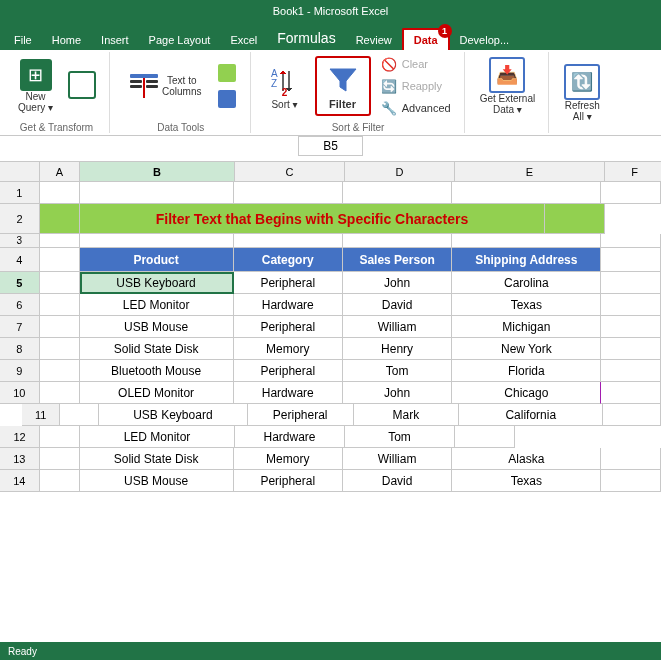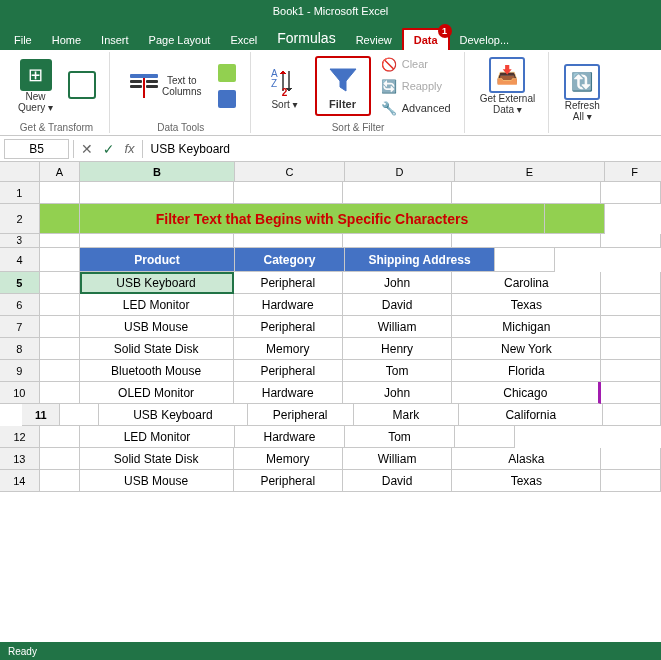--- a/index.html
+++ b/index.html
@@ -131,21 +131,21 @@
       <div style="display:flex; gap:4px; flex:1; align-items:center;">
         <div style="display:flex; flex-direction:column; align-items:center; padding:2px 5px; cursor:pointer;">
           <div style="width:36px; height:36px; border:2px solid #4472c4; border-radius:3px; display:flex; align-items:center; justify-content:center; font-size:18px;">🔃</div>
           <div style="font-size:10px; color:#333; text-align:center; display:flex; align-items:center;">Refresh<br>All ▾</div>
         </div>
       </div>
     </div>
 
   </div>
 
-  <div style="background:white; border-bottom:1px solid #c8c8c8; display:flex; align-items:center; height:26px; padding:0 4px; gap:4px;">
+  <div style="background:white; border-bottom:1px solid #c8c8c8; display:flex; align-items:center; height:26px; padding:0 4px; gap:4px;flex-direction:column;">
     <input type="text" value="B5" style="border: 1px solid rgb(200, 200, 200); padding: 2px 4px; width: 65px; font-size: 12px; text-align: center;">
     <div style="width:1px; height:18px; background:#c8c8c8;"></div>
     <div style="color:#666; font-size:14px; cursor:pointer; padding:0 3px;">✕</div>
     <div style="color:#217346; font-size:14px; cursor:pointer; padding:0 3px;">✓</div>
     <div style="color:#666; font-size:13px; cursor:pointer; padding:0 3px; font-style:italic;">fx</div>
     <div style="width:1px; height:18px; background:#c8c8c8;"></div>
     <input type="text" style="flex: 1 1 0%; font-size: 12px; border: none; outline: none; padding: 0px 4px;" value="USB Keyboard">
   </div>
 
   <div style="flex:1; overflow:hidden; display:flex; flex-direction:column; background:white;">
@@ -185,20 +185,21 @@
       <div style="width:110px; height:14px; background:white; border-right:1px solid #c8c8c8; border-bottom:1px solid #c8c8c8;"></div>
       <div style="width:150px; height:14px; background:white; border-right:1px solid #c8c8c8; border-bottom:1px solid #c8c8c8;"></div>
       <div style="width:60px; height:14px; background:white; border-right:1px solid #c8c8c8; border-bottom:1px solid #c8c8c8;"></div>
     </div>
 
     <div style="display:flex;">
       <div style="width:40px; height:24px; background:#f0f0f0; border-right:1px solid #c8c8c8; border-bottom:1px solid #c8c8c8; display:flex; align-items:center; justify-content:center; font-size:11px;">4</div>
       <div style="width:40px; height:24px; background:white; border-right:1px solid #c8c8c8; border-bottom:1px solid #c8c8c8;"></div>
       <div style="width:155px; height:24px; background:#4472c4; border-right:1px solid #c8c8c8; border-bottom:1px solid #c8c8c8; display:flex; align-items:center; justify-content:center; font-weight:bold; color:white; font-size:12px;">Product</div>
       <div style="width:110px; height:24px; background:#4472c4; border-right:1px solid #c8c8c8; border-bottom:1px solid #c8c8c8; display:flex; align-items:center; justify-content:center; font-weight:bold; color:white; font-size:12px;">Category</div>
+      <div style="width:110px; height:24px; background:#4472c4; border-right:1px solid #c8c8c8; border-bottom:1px solid #c8c8c8; display:flex; align-items:center; justify-content:center; font-weight:bold; color:white; font-size:12px;">Sales Person</div>
       <div style="width:150px; height:24px; background:#4472c4; border-right:1px solid #c8c8c8; border-bottom:1px solid #c8c8c8; display:flex; align-items:center; justify-content:center; font-weight:bold; color:white; font-size:12px;">Shipping Address</div>
       <div style="width:60px; height:24px; background:white; border-right:1px solid #c8c8c8; border-bottom:1px solid #c8c8c8;"></div>
     </div>
 
     <div id="data-rows-container">
         <div style="display: flex;">
     <div style="width:40px; height:22px; background:#cce8d4; border-right:1px solid #c8c8c8; border-bottom:1px solid #c8c8c8; display:flex; align-items:center; justify-content:center; font-size:11px; font-weight:bold;">5</div>
     <div style="width:40px; height:22px; background:white; border-right:1px solid #c8c8c8; border-bottom:1px solid #c8c8c8;"></div>
     <div style="width:155px; height:22px; background:#cce8d4; outline:2px solid #217346; outline-offset:-2px; border-right:1px solid #c8c8c8; border-bottom:1px solid #c8c8c8; display:flex; align-items:center; justify-content:center; font-size:12px;">USB Keyboard</div>
     <div style="width:110px; height:22px; background:white; border-right:1px solid #c8c8c8; border-bottom:1px solid #c8c8c8; display:flex; align-items:center; justify-content:center; font-size:12px;">Peripheral</div>
@@ -241,25 +242,25 @@
     <div style="width:110px; height:22px; background:white; border-right:1px solid #c8c8c8; border-bottom:1px solid #c8c8c8; display:flex; align-items:center; justify-content:center; font-size:12px;">Tom</div>
     <div style="width:150px; height:22px; background:white; border-right:1px solid #c8c8c8; border-bottom:1px solid #c8c8c8; display:flex; align-items:center; justify-content:center; font-size:12px;">Florida</div>
     <div style="width:60px; height:22px; background:white; border-right:1px solid #c8c8c8; border-bottom:1px solid #c8c8c8;"></div>
   </div>
         <div style="display: flex;">
     <div style="width:40px; height:22px; background:#f0f0f0; border-right:1px solid #c8c8c8; border-bottom:1px solid #c8c8c8; display:flex; align-items:center; justify-content:center; font-size:11px; font-weight:normal;">10</div>
     <div style="width:40px; height:22px; background:white; border-right:1px solid #c8c8c8; border-bottom:1px solid #c8c8c8;"></div>
     <div style="width:155px; height:22px; background:white; border-right:1px solid #c8c8c8; border-bottom:1px solid #c8c8c8; display:flex; align-items:center; justify-content:center; font-size:12px;">OLED Monitor</div>
     <div style="width:110px; height:22px; background:white; border-right:1px solid #c8c8c8; border-bottom:1px solid #c8c8c8; display:flex; align-items:center; justify-content:center; font-size:12px;">Hardware</div>
     <div style="width:110px; height:22px; background:white; border-right:1px solid #c8c8c8; border-bottom:1px solid #c8c8c8; display:flex; align-items:center; justify-content:center; font-size:12px;">John</div>
-    <div style="width:150px; height:22px; background:white; border-right:3px solid #a21caf; border-bottom:1px solid #c8c8c8; display:flex; align-items:center; justify-content:center; font-size:12px;">Chicago</div>
-    <div style="width:60px; height:22px; background:white; border-right:1px solid #c8c8c8; border-bottom:1px solid #c8c8c8;"></div>
-  </div>
-        <div style="display: flex;">
-    <div style="width:40px; height:22px; background:#f0f0f0; border-right:1px solid #c8c8c8; border-bottom:1px solid #c8c8c8; display:flex; align-items:center; justify-content:center; font-size:11px; font-weight:bold;margin-left:22px;">11</div>
+    <div style="width:150px; height:22px; background:white; border-right:1px solid #a21caf; border-bottom:1px solid #c8c8c8; display:flex; align-items:center; justify-content:center; font-size:12px;">Chicago</div>
+    <div style="width:60px; height:22px; background:white; border-right:1px solid #c8c8c8; border-bottom:1px solid #c8c8c8;"></div>
+  </div>
+        <div style="display: flex;">
+    <div style="width:40px; height:22px; background:#f0f0f0; border-right:1px solid #c8c8c8; border-bottom:1px solid #c8c8c8; display:flex; align-items:center; justify-content:center; font-size:11px; font-weight:normal;margin-left:22px;">11</div>
     <div style="width:40px; height:22px; background:white; border-right:1px solid #c8c8c8; border-bottom:1px solid #c8c8c8;"></div>
     <div style="width:155px; height:22px; background:white; border-right:1px solid #c8c8c8; border-bottom:1px solid #c8c8c8; display:flex; align-items:center; justify-content:center; font-size:12px;">USB Keyboard</div>
     <div style="width:110px; height:22px; background:white; border-right:1px solid #c8c8c8; border-bottom:1px solid #c8c8c8; display:flex; align-items:center; justify-content:center; font-size:12px;">Peripheral</div>
     <div style="width:110px; height:22px; background:white; border-right:1px solid #c8c8c8; border-bottom:1px solid #c8c8c8; display:flex; align-items:center; justify-content:center; font-size:12px;">Mark</div>
     <div style="width:150px; height:22px; background:white; border-right:1px solid #c8c8c8; border-bottom:1px solid #c8c8c8; display:flex; align-items:center; justify-content:center; font-size:12px;">California</div>
     <div style="width:60px; height:22px; background:white; border-right:1px solid #c8c8c8; border-bottom:1px solid #c8c8c8;"></div>
   </div>
         <div style="display: flex;">
     <div style="width:40px; height:22px; background:#f0f0f0; border-right:1px solid #c8c8c8; border-bottom:1px solid #c8c8c8; display:flex; align-items:center; justify-content:center; font-size:11px; font-weight:normal;">12</div>
     <div style="width:40px; height:22px; background:white; border-right:1px solid #c8c8c8; border-bottom:1px solid #c8c8c8;"></div>

